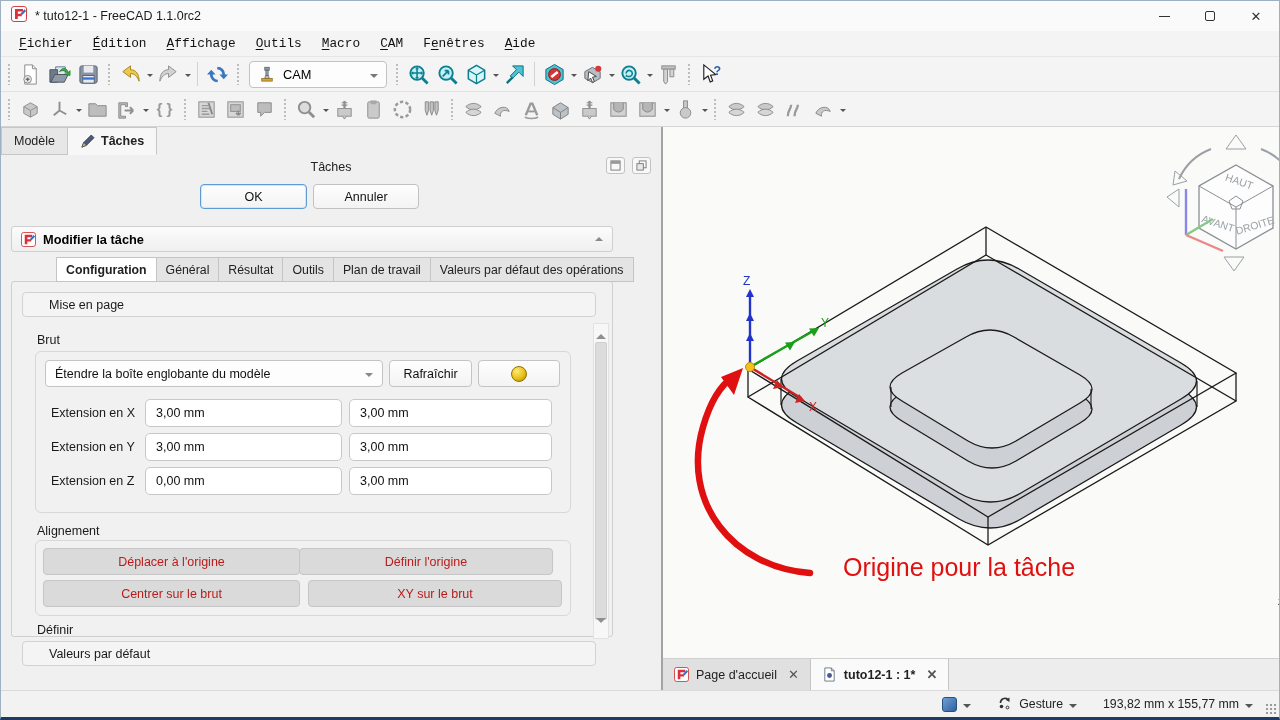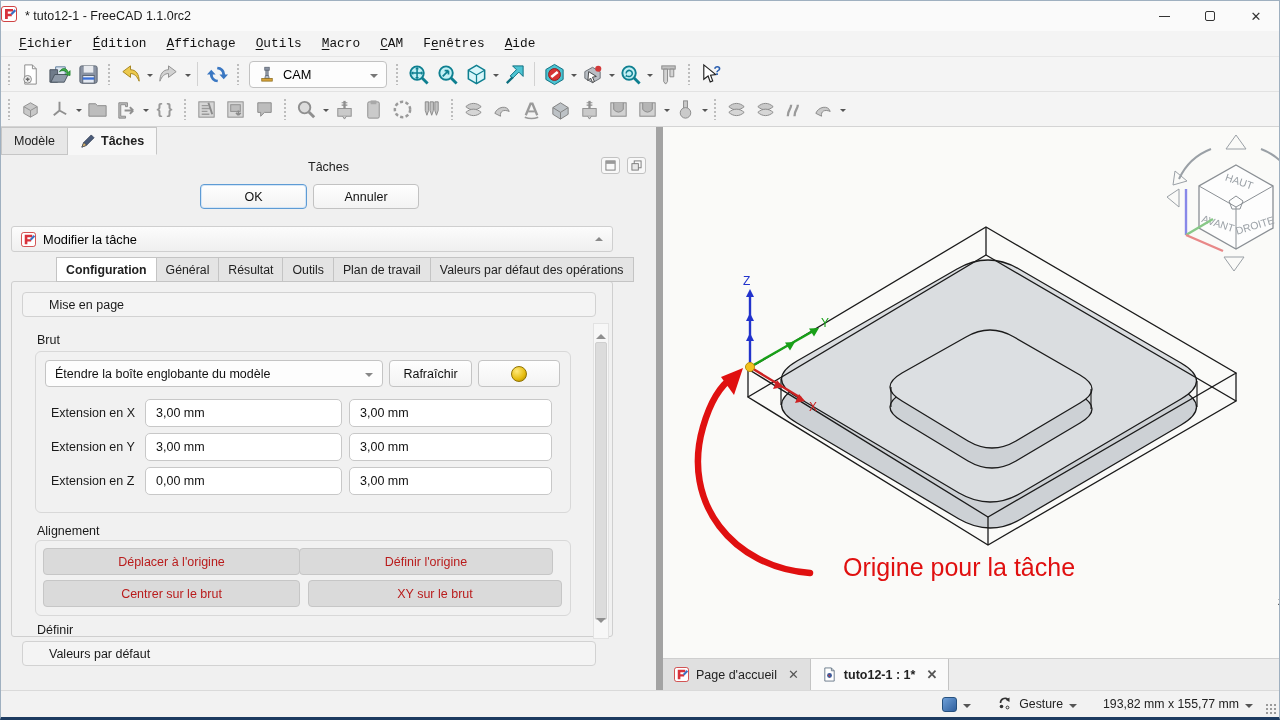--- a/index.html
+++ b/index.html
@@ -2,21 +2,21 @@
 <html><head>
 <meta charset="utf-8">
 <style>
   * { box-sizing: border-box; margin: 0; padding: 0; }
   html,body { background:#555; }
   body { font-family:"Liberation Sans", sans-serif; }
   .window { position:relative; width:1280px; height:720px; background:#f0f0f0;
             border:1px solid #9fb0c0; border-bottom:3px solid #1d3b60; overflow:hidden; }
 
   
-  .titlebar { height:30px; background:#fafafa; display:flex; align-items:center; gap:8px; }
+  .titlebar { height:30px; background:#fafafa; display:flex; align-items:center; padding-left:10px; gap:8px; }
   .titlebar .ttext { font-size:12.5px; color:#1a1a1a; }
   .win-controls { margin-left:auto; display:flex; height:30px; }
   .win-btn { width:46px; height:30px; display:flex; align-items:center; justify-content:center; color:#333; }
   .glyph-min { width:11px; height:1px; background:#333; }
   .glyph-max { width:10px; height:10px; border:1.2px solid #333; border-radius:2px; }
   .glyph-close { font-size:13px; color:#333; }
 
   
   .menubar { height:25px; background:#f4f4f4; display:flex; align-items:center; padding-left:8px; font-size:12.8px; color:#111; }
   .menu-item { padding:3px 10px; border-radius:3px;font-family:Liberation Mono, monospace; }
@@ -31,21 +31,21 @@
   .tcaret { width:9px; height:28px; display:flex; align-items:center; justify-content:center; }
   .tcaret::after { content:""; border:3.6px solid transparent; border-top-color:#555; margin-top:6px; }
   .tgrip { width:5px; height:22px; margin:0 4px; background-image:radial-gradient(#bdbdbd 1px, transparent 1.3px); background-size:4px 4px; }
   .tsep { width:1px; height:24px; background:#d2d2d2; margin:0 5px; }
   .wb-combo { display:flex; align-items:center; gap:7px; border:1px solid #c2c2c2; background:#fdfdfd;
               border-radius:4px; height:27px; padding:0 8px; width:138px; margin:0 4px; font-size:12.8px; }
   .wb-combo .wbcaret { margin-left:auto; border:4px solid transparent; border-top-color:#777; margin-top:7px; }
 
   
   .main { position:absolute; top:126px; left:0; right:0; bottom:27px; display:flex; }
-  .left-panel { width:662px; position:relative; background:#f0f0f0; border-right:7px solid #a3a3a3; font-size:12.5px; }
+  .left-panel { width:662px; position:relative; background:#f0f0f0; border-right:2px solid #a3a3a3; font-size:12.5px; }
   .viewport { flex:1; position:relative; background:#fafaf8; }
 
   
   .cv-tabs { position:absolute; top:0; left:0; height:28px; display:flex; z-index:3; }
   .cv-tab { padding:0 12px; display:flex; align-items:center; gap:6px; font-size:12.5px; color:#222;
             background:#e7e7e7; border:1px solid #c6c6c6; border-left:none; }
   .cv-tab:first-child { border-left:1px solid #c6c6c6; }
   .cv-tab.active { background:#f7f7f7; font-weight:bold; border-bottom:1px solid #f7f7f7; }
   .cv-tab svg { width:15px; height:15px; }
 
@@ -55,21 +55,21 @@
          display:flex; align-items:center; justify-content:center; }
   .pwb svg { width:11px; height:11px; }
 
   .btn { background:linear-gradient(#fefefe,#f3f3f3); border:1px solid #c2c2c2; border-radius:4px;
          font-size:12.5px; color:#111; display:flex; align-items:center; justify-content:center; position:absolute; }
   .btn-ok { top:57px; left:199px; width:107px; height:25px; border-color:#5e9bd4; box-shadow:inset 0 0 0 1px #d4e6f7; }
   .btn-cancel { top:57px; left:312px; width:106px; height:25px; }
 
   .task-header { position:absolute; top:99px; left:10px; width:602px; height:26px;
                  background:linear-gradient(#fcfcfc,#efefef); border:1px solid #cfcfcf; border-radius:3px;
-                 display:flex; align-items:center; gap:7px; padding:0 9px; font-weight:normal; font-size:12.8px; }
+                 display:flex; align-items:center; gap:7px; padding:0 9px; font-weight:bold; font-size:12.8px; }
   .task-header svg { width:15px; height:15px; }
   .collapse-arrow { margin-left:auto; border:4.5px solid transparent; border-bottom-color:#8a8a8a; margin-top:-4px; }
 
   .task-tabs { position:absolute; top:130px; left:55px; display:flex; height:25px; z-index:2; }
   .ttab { padding:0 9px; font-size:12.3px; display:flex; align-items:center; background:#e4e4e4;
           border:1px solid #c4c4c4; border-left:none; color:#222; }
   .ttab:first-child { border-left:1px solid #c4c4c4; }
   .ttab.active { background:#fff; font-weight:bold; }
 
   .content-frame { position:absolute; top:154px; left:10px; width:602px; height:356px;

